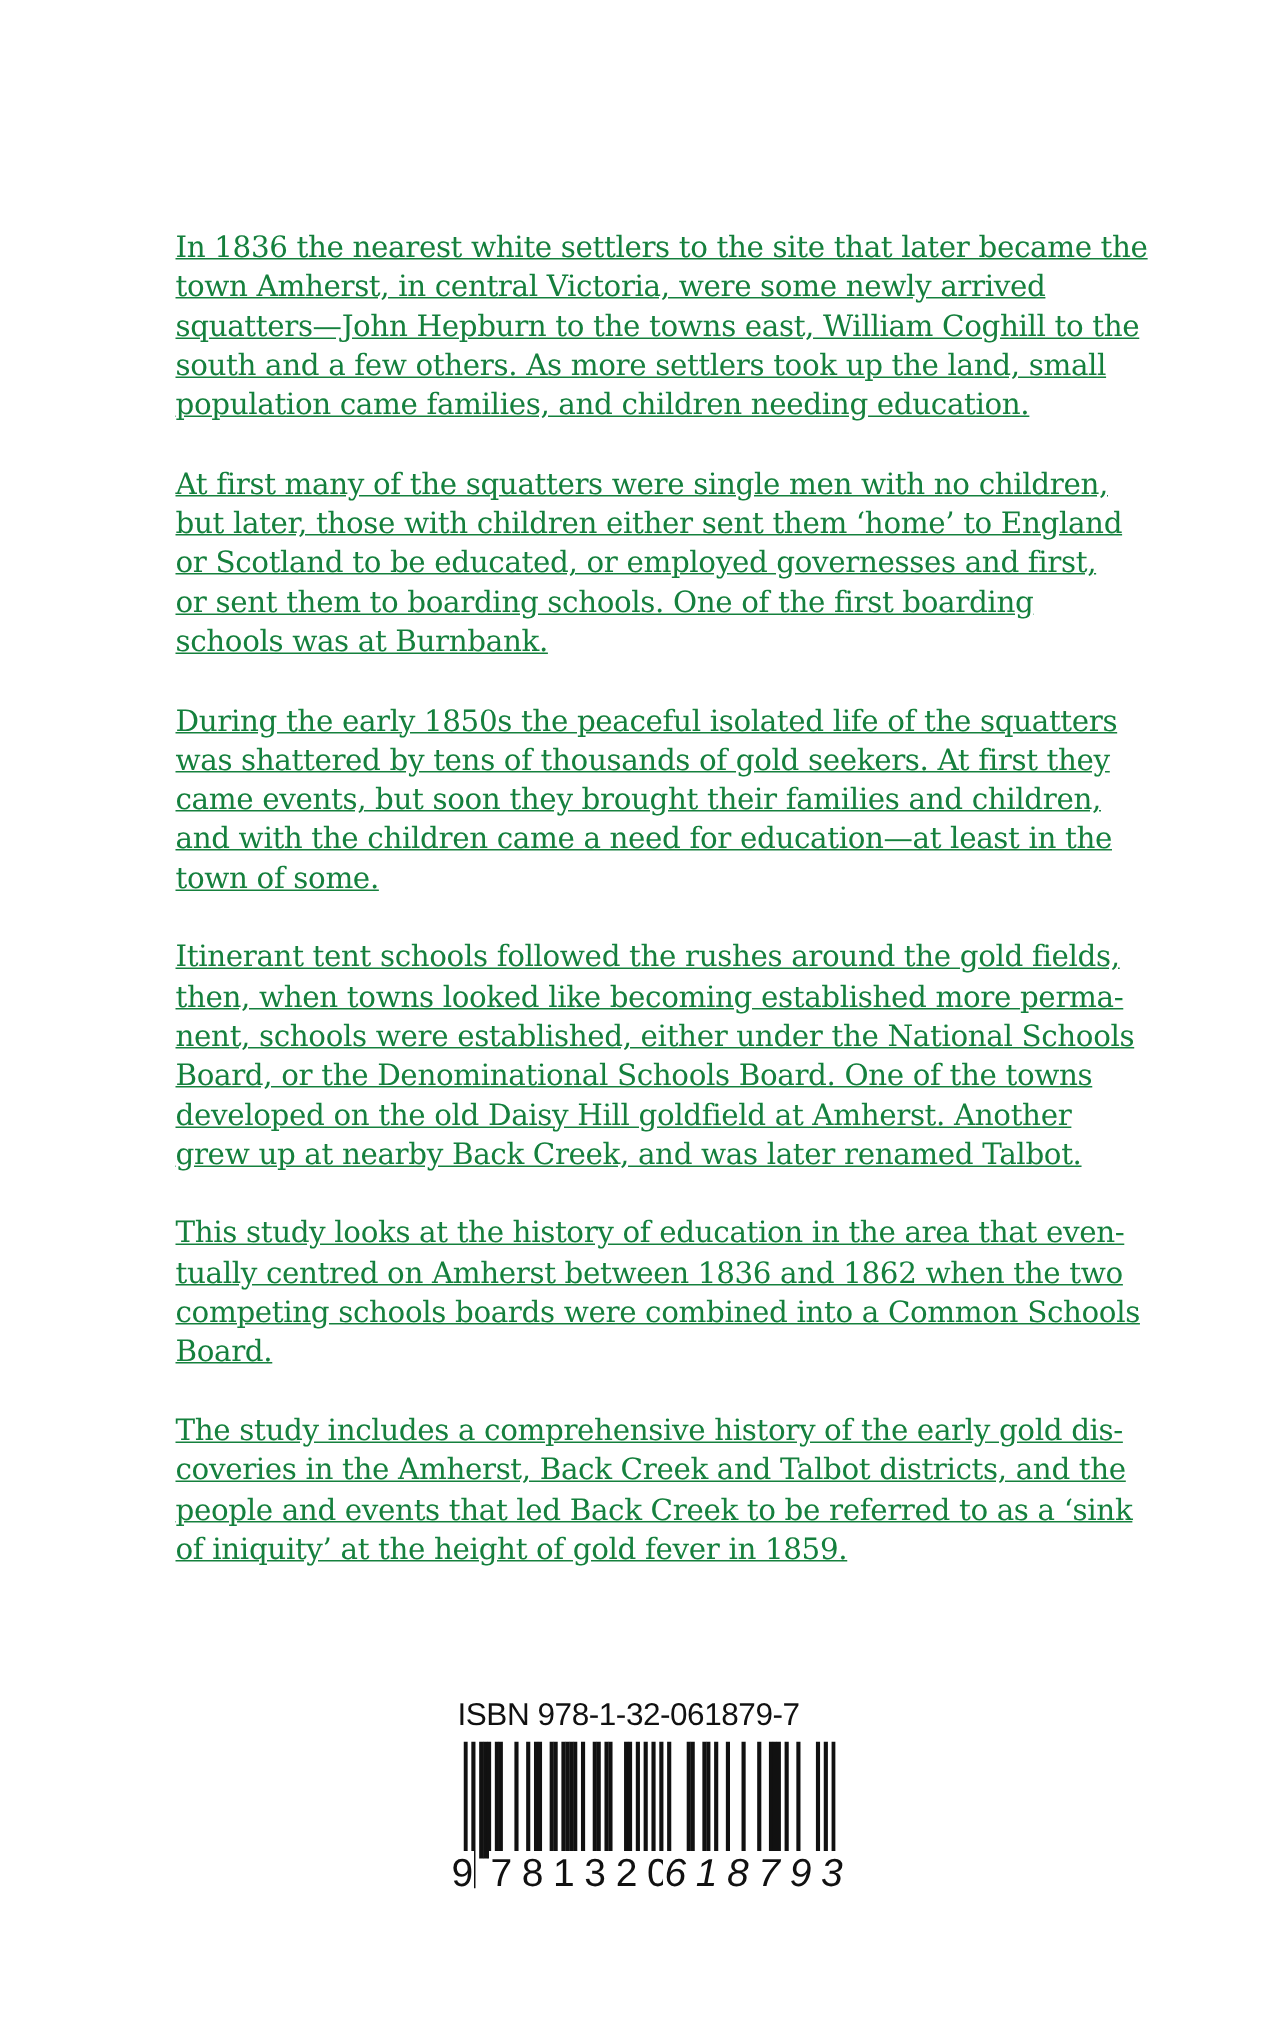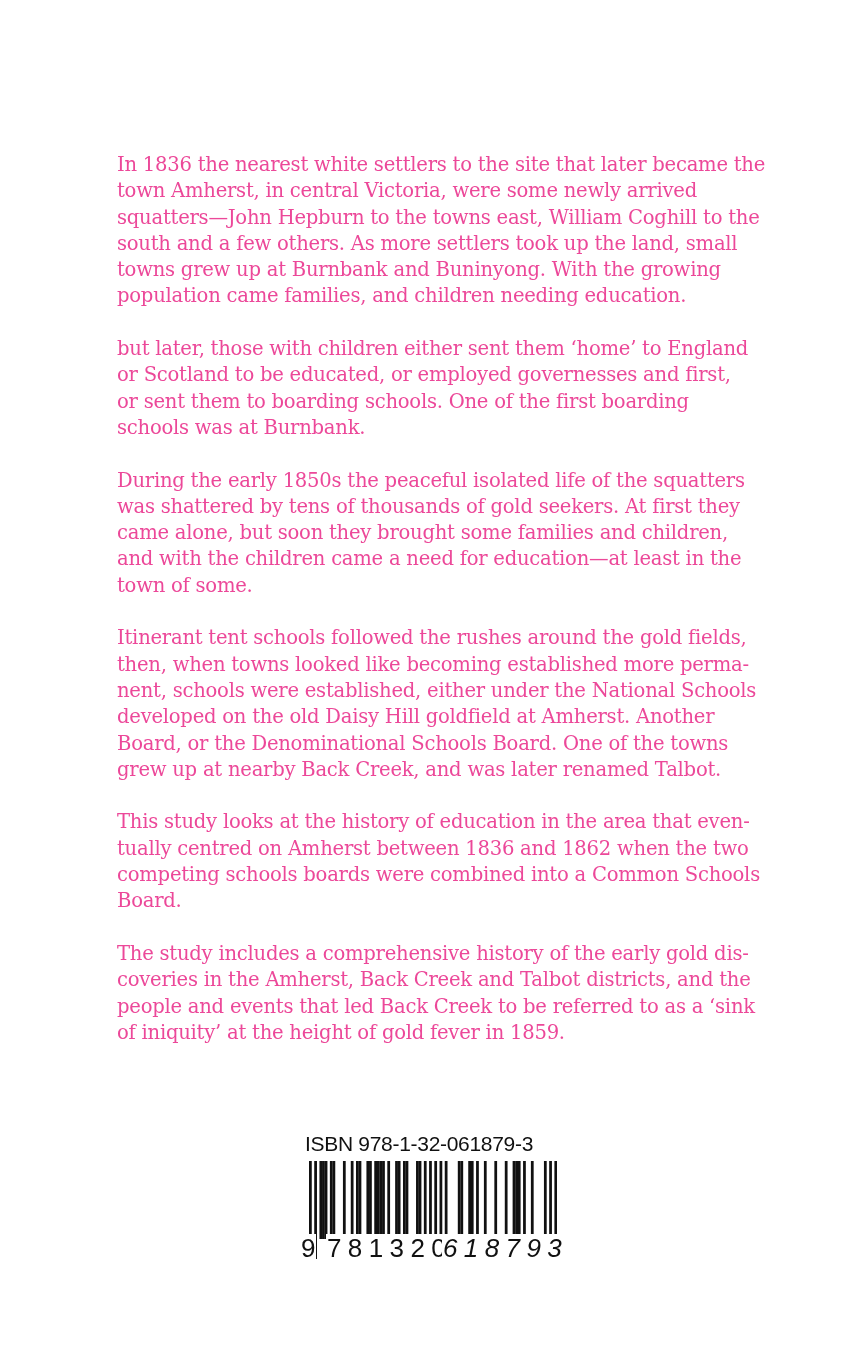--- a/index.html
+++ b/index.html
@@ -1,21 +1,21 @@
 <!DOCTYPE html>
 <html><head>
 <meta charset="utf-8">
 <style>
   html, body { margin:0; padding:0; background:#ffffff; }
   body { width:850px; height:1360px; position:relative; overflow:hidden; }
   .page { position:absolute; left:0; top:0; width:850px; height:1360px; background:#fff; }
   .text-block {
     position:absolute; left:117px; top:152px; width:720px;
     font-family:"DejaVu Serif","Liberation Serif",serif;
-    font-size:19.6px; color:#ec4899; letter-spacing:-0.25px;
+    font-size:19.6px; color:#15803d; letter-spacing:-0.25px;text-decoration:underline;
   }
   .para { margin:0 0 26.3px 0; }
   .line { display:block; height:26.3px; line-height:26.3px; white-space:nowrap; }
   .barcode-wrap { position:absolute; left:300px; top:1130px; width:260px; height:140px; }
   .isbn-label {
     position:absolute; left:5px; top:2px; width:255px;
     font-family:"Liberation Sans","DejaVu Sans",sans-serif; font-size:21px; color:#111;
     letter-spacing:-0.3px; white-space:nowrap;
   }
   .bars { position:absolute; left:9px; top:31px; width:248px; height:98px; }
@@ -27,60 +27,60 @@
 <body>
 
 <div class="page">
 
   <div class="text-block">
     <p class="para">
       <span class="line">In 1836 the nearest white settlers to the site that later became the</span>
       <span class="line">town Amherst, in central Victoria, were some newly arrived</span>
       <span class="line">squatters—John Hepburn to the towns east, William Coghill to the</span>
       <span class="line">south and a few others. As more settlers took up the land, small</span>
-      <span class="line">towns grew up at Burnbank and Buninyong. With the growing</span>
       <span class="line">population came families, and children needing education.</span>
     </p>
     <p class="para">
+      <span class="line">At first many of the squatters were single men with no children,</span>
       <span class="line">but later, those with children either sent them ‘home’ to England</span>
       <span class="line">or Scotland to be educated, or employed governesses and first,</span>
       <span class="line">or sent them to boarding schools. One of the first boarding</span>
       <span class="line">schools was at Burnbank.</span>
     </p>
     <p class="para">
       <span class="line">During the early 1850s the peaceful isolated life of the squatters</span>
       <span class="line">was shattered by tens of thousands of gold seekers. At first they</span>
-      <span class="line">came alone, but soon they brought some families and children,</span>
+      <span class="line">came events, but soon they brought their families and children,</span>
       <span class="line">and with the children came a need for education—at least in the</span>
       <span class="line">town of some.</span>
     </p>
     <p class="para">
       <span class="line">Itinerant tent schools followed the rushes around the gold fields,</span>
       <span class="line">then, when towns looked like becoming established more perma-</span>
       <span class="line">nent, schools were established, either under the National Schools</span>
+      <span class="line">Board, or the Denominational Schools Board. One of the towns</span>
       <span class="line">developed on the old Daisy Hill goldfield at Amherst. Another</span>
-      <span class="line">Board, or the Denominational Schools Board. One of the towns</span>
       <span class="line">grew up at nearby Back Creek, and was later renamed Talbot.</span>
     </p>
     <p class="para">
       <span class="line">This study looks at the history of education in the area that even-</span>
       <span class="line">tually centred on Amherst between 1836 and 1862 when the two</span>
       <span class="line">competing schools boards were combined into a Common Schools</span>
       <span class="line">Board.</span>
     </p>
     <p class="para">
       <span class="line">The study includes a comprehensive history of the early gold dis-</span>
       <span class="line">coveries in the Amherst, Back Creek and Talbot districts, and the</span>
       <span class="line">people and events that led Back Creek to be referred to as a ‘sink</span>
       <span class="line">of iniquity’ at the height of gold fever in 1859.</span>
     </p>
   </div>
 
   <div class="barcode-wrap">
-    <div class="isbn-label">ISBN 978-1-32-061879-3</div>
+    <div class="isbn-label">ISBN 978-1-32-061879-7</div>
     <svg class="bars" id="barcode-svg" viewBox="0 0 248 98" preserveAspectRatio="none">
         <rect x="0.000" y="0" width="2.761" height="98" fill="#111111"></rect>
         <rect x="5.221" y="0" width="2.761" height="98" fill="#111111"></rect>
         <rect x="10.442" y="0" width="2.761" height="78" fill="#111111"></rect>
         <rect x="13.053" y="0" width="2.761" height="78" fill="#111111"></rect>
         <rect x="15.663" y="0" width="2.761" height="78" fill="#111111"></rect>
         <rect x="20.884" y="0" width="2.761" height="78" fill="#111111"></rect>
         <rect x="23.495" y="0" width="2.761" height="78" fill="#111111"></rect>
         <rect x="33.937" y="0" width="2.761" height="78" fill="#111111"></rect>
         <rect x="41.768" y="0" width="2.761" height="78" fill="#111111"></rect>

